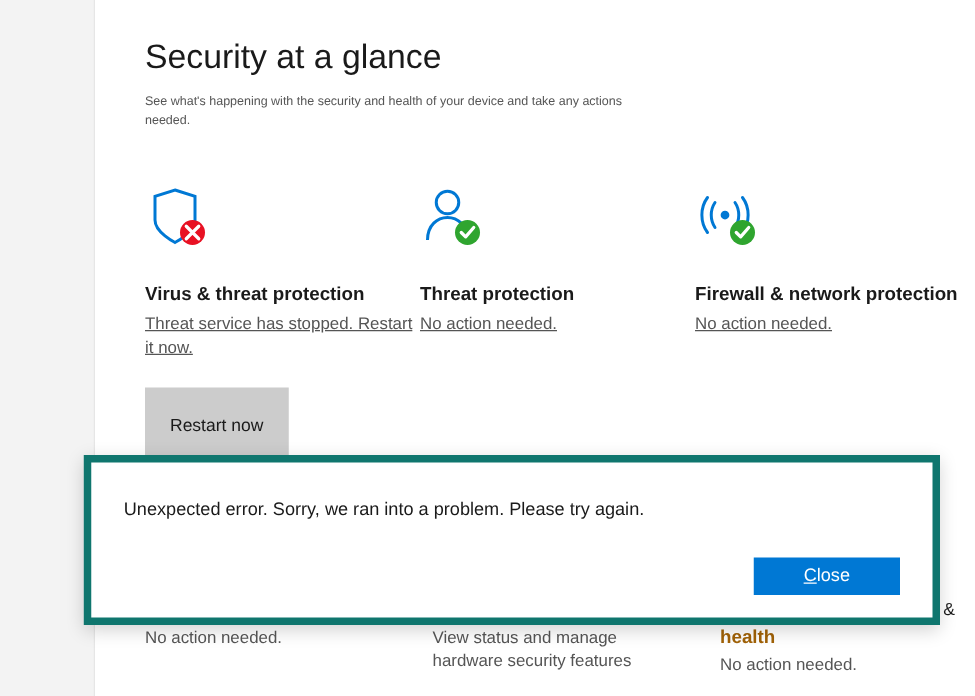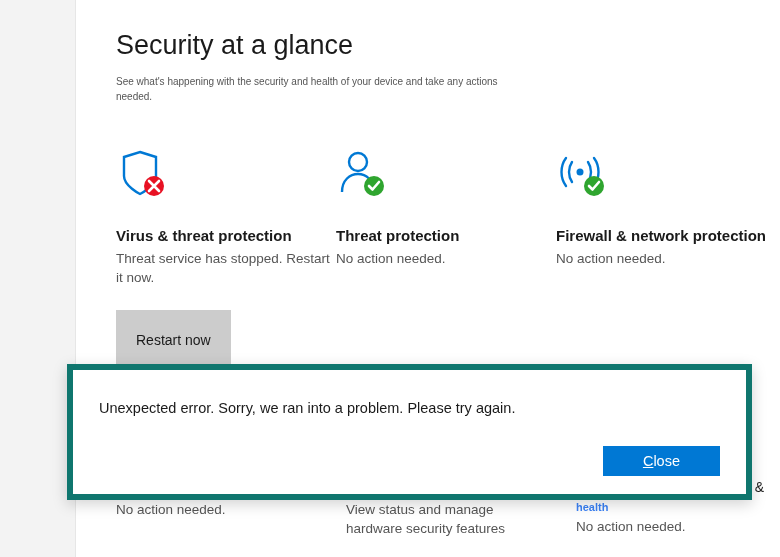--- a/index.html
+++ b/index.html
@@ -55,43 +55,44 @@
     font-size: 15px;
     font-weight: 600;
     color: #1a1a1a;
     margin-bottom: 3px;
     line-height: 1.3;
   }
   .tile-status {
     font-size: 13.5px;
     color: #555;
     line-height: 1.45;
+    text-decoration: underline;
   }
   .tile-btn {
     margin-top: 22px;
     background: #ccc;
     border: none;
     font-size: 14px;
     padding: 22px 20px;
     cursor: pointer;
     font-family: inherit;
     color: #1a1a1a;
   }
   .lower-tiles {
     display: flex;
     gap: 26px;
     margin-top: 130px;
   }
   .lower-tile {
     width: 220px;
   }
   .lower-title {
-    font-size: 11px;
+    font-size: 15px;
     font-weight: 600;
-    color: #3b82f6;
+    color: #a16207;
     line-height: 1.3;
     margin-bottom: 3px;
   }
   .lower-status {
     font-size: 13.5px;
     color: #555;
     line-height: 1.45;
   }
   
   .dialog {

